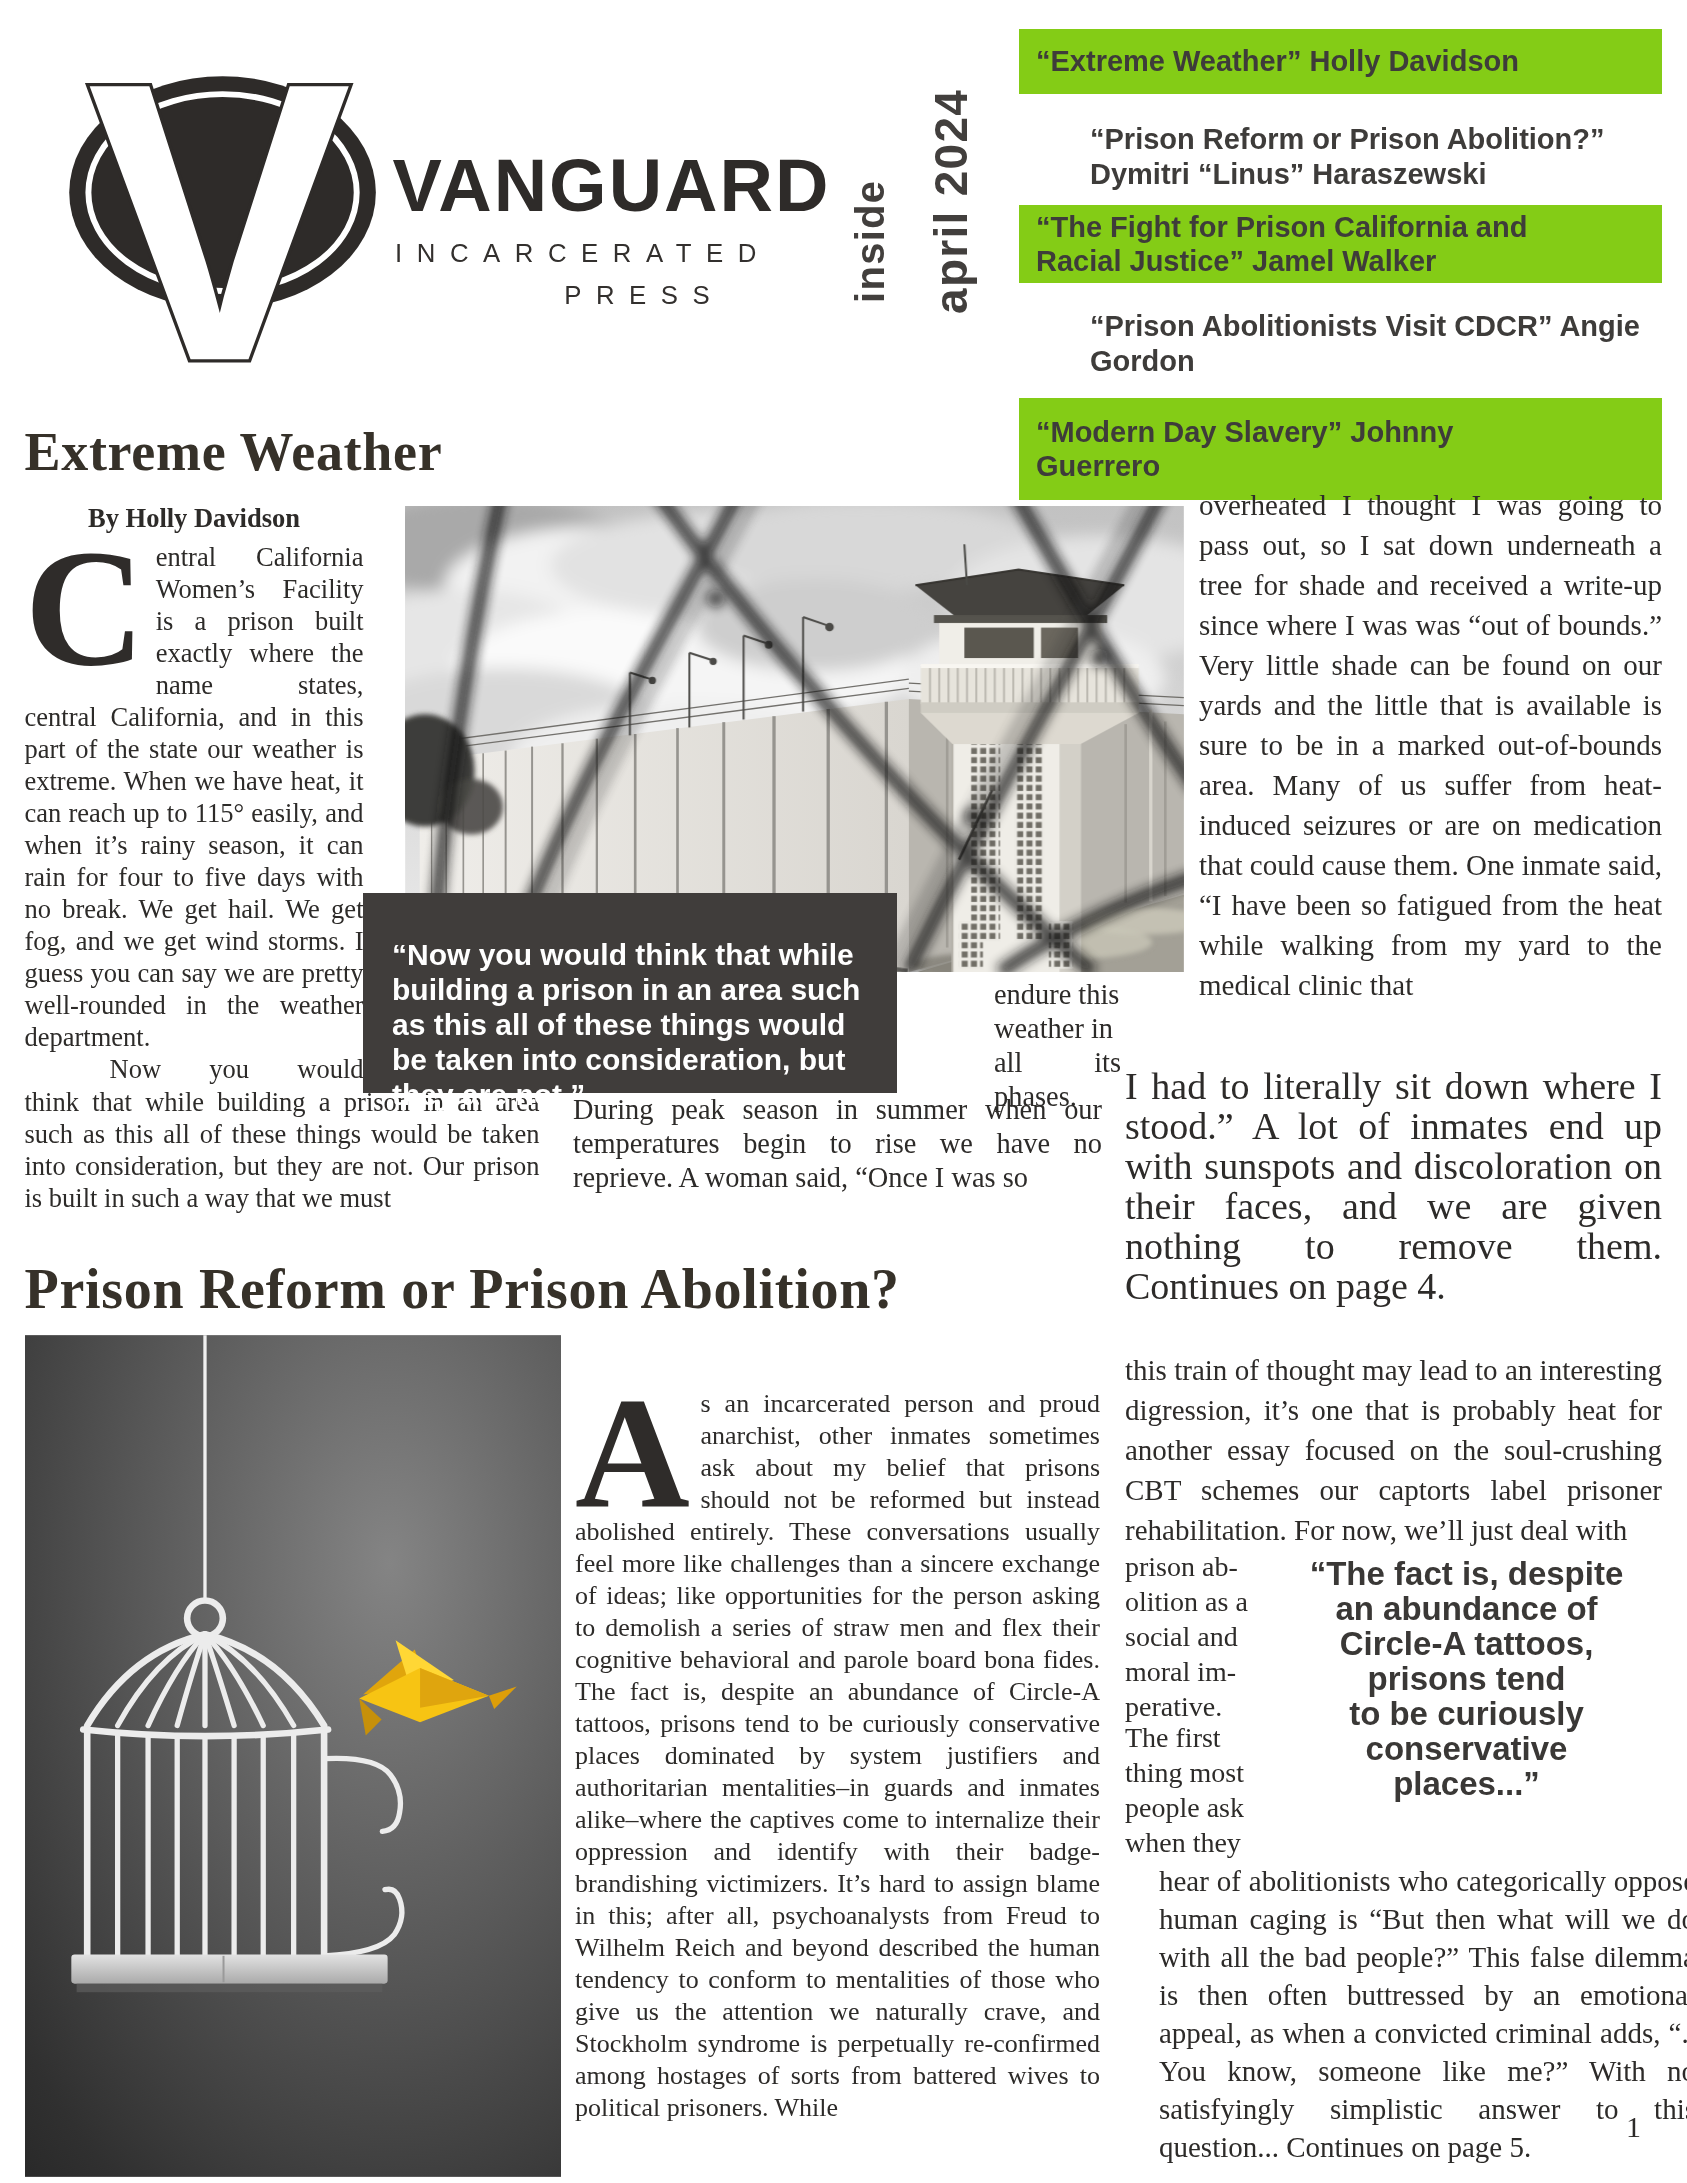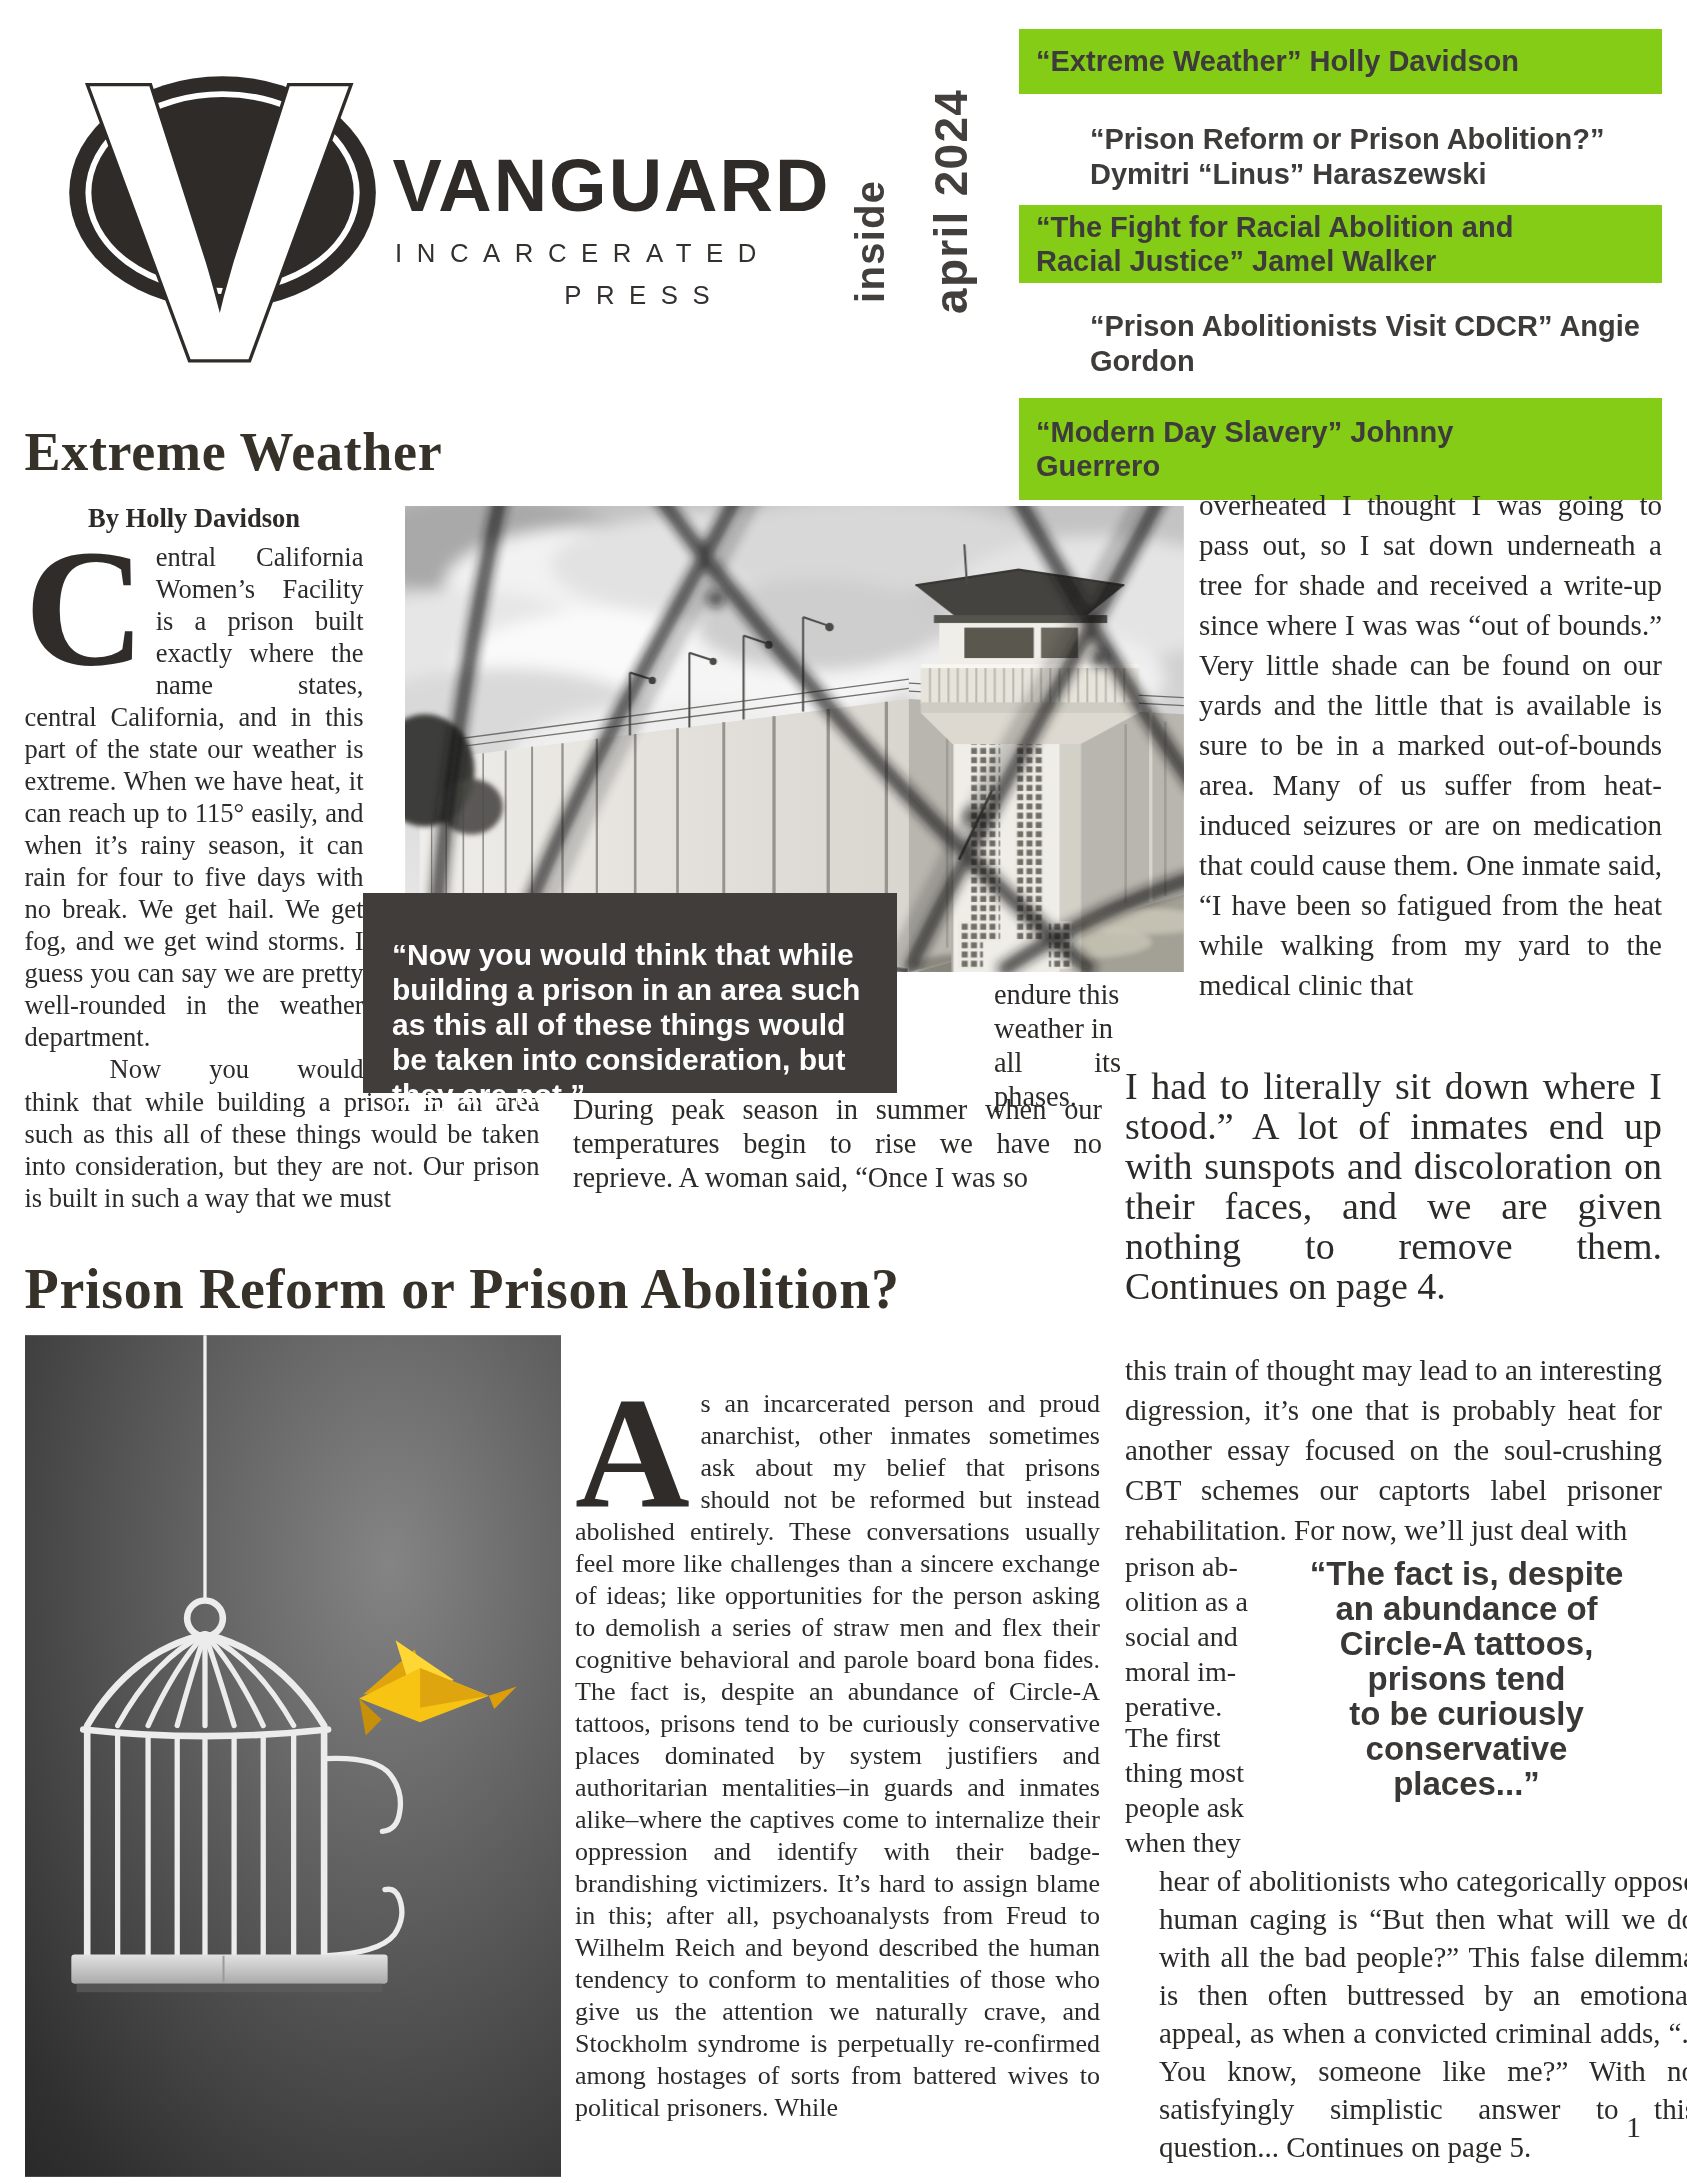--- a/index.html
+++ b/index.html
@@ -73,21 +73,21 @@
     <text x="788" y="408" font-family="Liberation Sans, sans-serif" font-size="39" letter-spacing="22" fill="#33302e">PRESS</text>
   </svg>
 
   <div class="vert-label inside-label">inside</div>
   <div class="vert-label date-label">april 2024</div>
 
   <nav>
     <div class="toc-item toc-shaded toc-pad1" style="top:29px;height:65px;">“Extreme Weather” Holly Davidson</div>
     <div class="toc-item toc-pad2" style="top:120px;height:73px;">“Prison Reform or Prison Abolition?”
 Dymitri “Linus” Haraszewski</div>
-    <div class="toc-item toc-shaded toc-pad1" style="top:205px;height:78px;">“The Fight for Racial Abolition and
+    <div class="toc-item toc-shaded toc-pad1" style="top:205px;height:78px;">“The Fight for Prison California and
 Racial Justice” Jamel Walker</div>
     <div class="toc-item toc-pad2" style="top:307px;height:73px;">“Prison Abolitionists Visit CDCR” Angie
 Gordon</div>
     <div class="toc-item toc-shaded toc-pad1" style="top:398px;height:102px;">“Modern Day Slavery” Johnny
 Guerrero</div>
   </nav>
 
   <h1 class="abs headline1">Extreme Weather</h1>
   <div class="abs byline byline1">By Holly Davidson</div>
 

